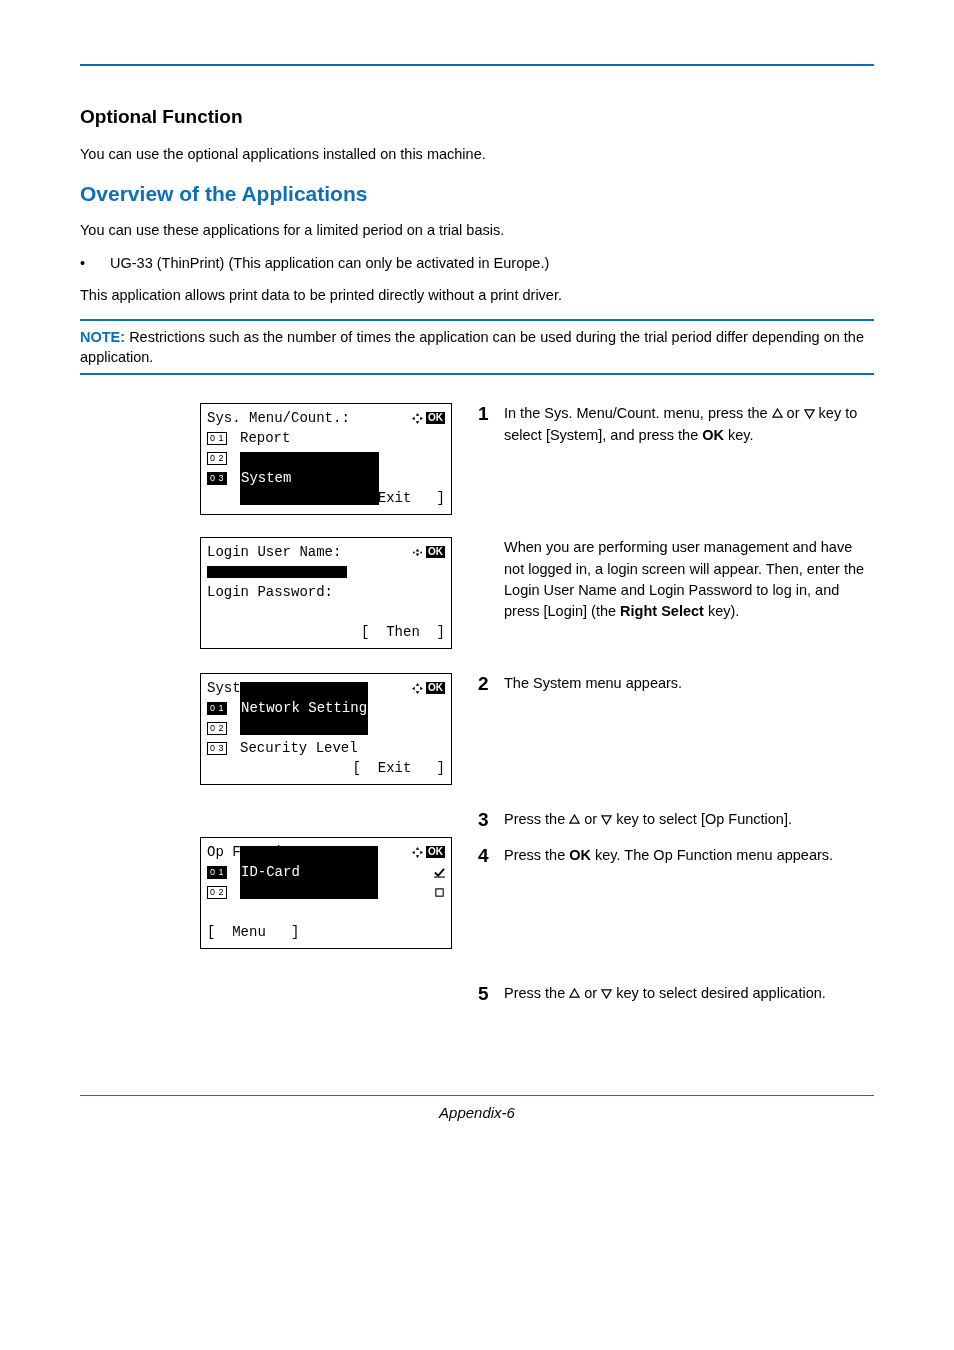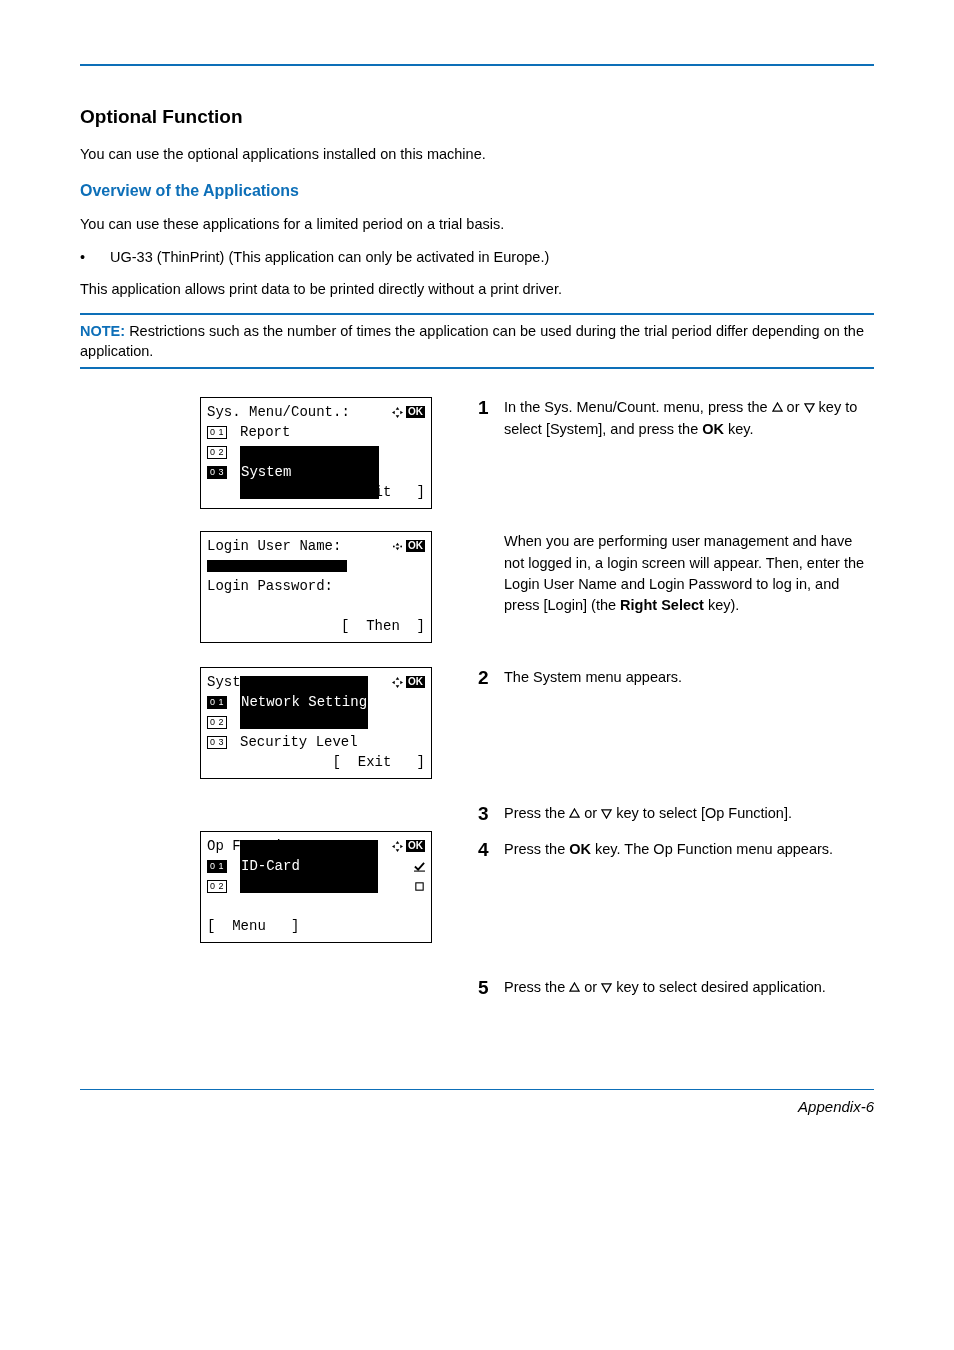--- a/index.html
+++ b/index.html
@@ -19,56 +19,56 @@
   h1 {
     font-size: 19px;
     font-weight: bold;
     margin: 0 0 16px 0;
   }
   p { margin: 0 0 14px 0; line-height: 1.4; }
   .blue-head {
     color: #0d6fb8;
     font-weight: bold;
     margin: 18px 0 14px 0;
-    font-size: 16px;
+    font-size: 21px;
   }
   .bullet-row { display: flex; margin-bottom: 14px; }
   .bullet-dot { width: 30px; flex-shrink:0; }
   .note-block p { margin: 6px 0; }
   .note-label { color: #0d6fb8; font-weight: bold; }
   .hr-note { border-top: 2px solid #0d6fb8; margin: 10px 0 6px 0; }
   .hr-note2 { border-top: 2px solid #0d6fb8; margin: 6px 0 28px 0; }
   .step-row { display: flex; align-items: flex-start; gap: 28px; }
   .lcd-col { width: 250px; flex-shrink: 0; margin-left: 120px; }
   .text-col { flex: 1; display:flex; }
   .step-num { font-size: 19px; font-weight: bold; width: 26px; flex-shrink:0; }
   .step-body { flex:1; line-height:1.45; }
 
   .lcd {
     border: 1px solid #000;
-    width: 232px;
+    width: 252px;
     font-family: "Courier New", monospace;
     font-size: 14px;
     line-height: 1.45;
     padding: 4px 6px 6px 6px;
     background: #fff;
   }
   .lcd-line { display:flex; align-items:center; height:20px; white-space:pre; }
   .inv { background:#000; color:#fff; padding:16px 1px; }
   .numbox {
     display:inline-block; border:1.2px solid #000; font-size:9px;
     height:13px; line-height:11px; padding:0 2px; margin-right:13px;
     font-family: Arial, sans-serif; vertical-align:middle; letter-spacing:0.5px;
     background:#fff; color:#000;
   }
   .numbox.inv { background:#000; color:#fff; border-color:#000;}
   .spacer { flex:1; }
   .ok-badge { background:#000; color:#fff; font-weight:bold; font-size:10px; padding:0 2px; font-family:Arial; display:inline-flex; align-items:center; height:12px;}
   .blackstrip { display:inline-block; background:#000; height:12px; }
-  .footer { text-align:right; font-style:italic; margin-top:90px; font-size:15px;}
+  .footer { text-align:center; font-style:italic; margin-top:90px; font-size:15px;}
   .hr-footer { border-top:1.5px solid #0d6fb8; margin: 0 0 8px 0;}
   
   svg.tri-svg { width:11px; height:11px; vertical-align:-1px; }
 </style>
 </head>
 <body>
 
 <div class="page">
   <div class="hr-top"></div>
 

